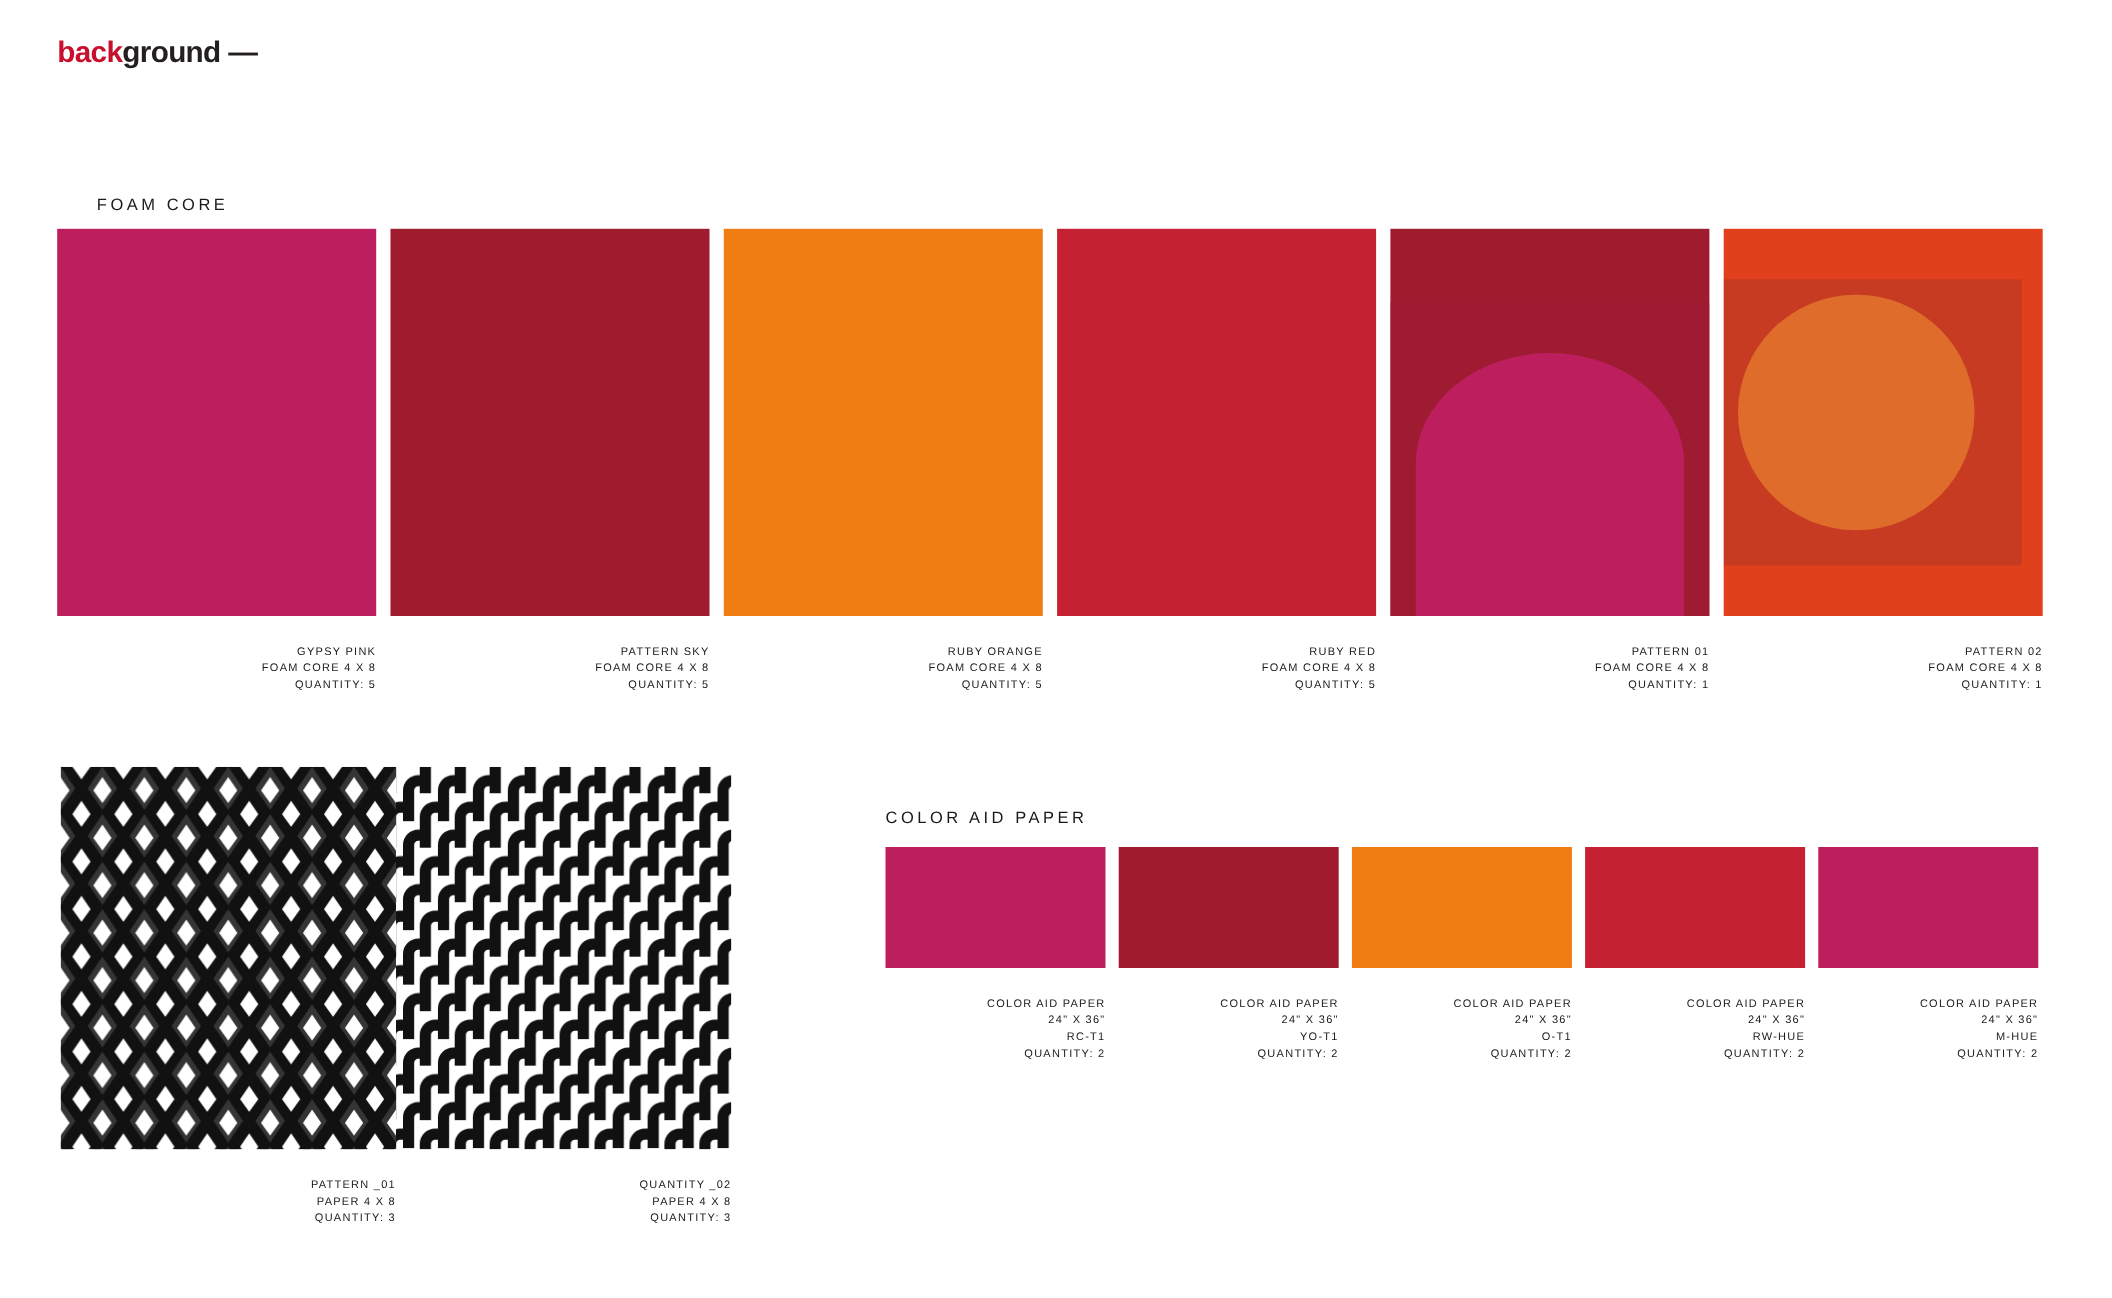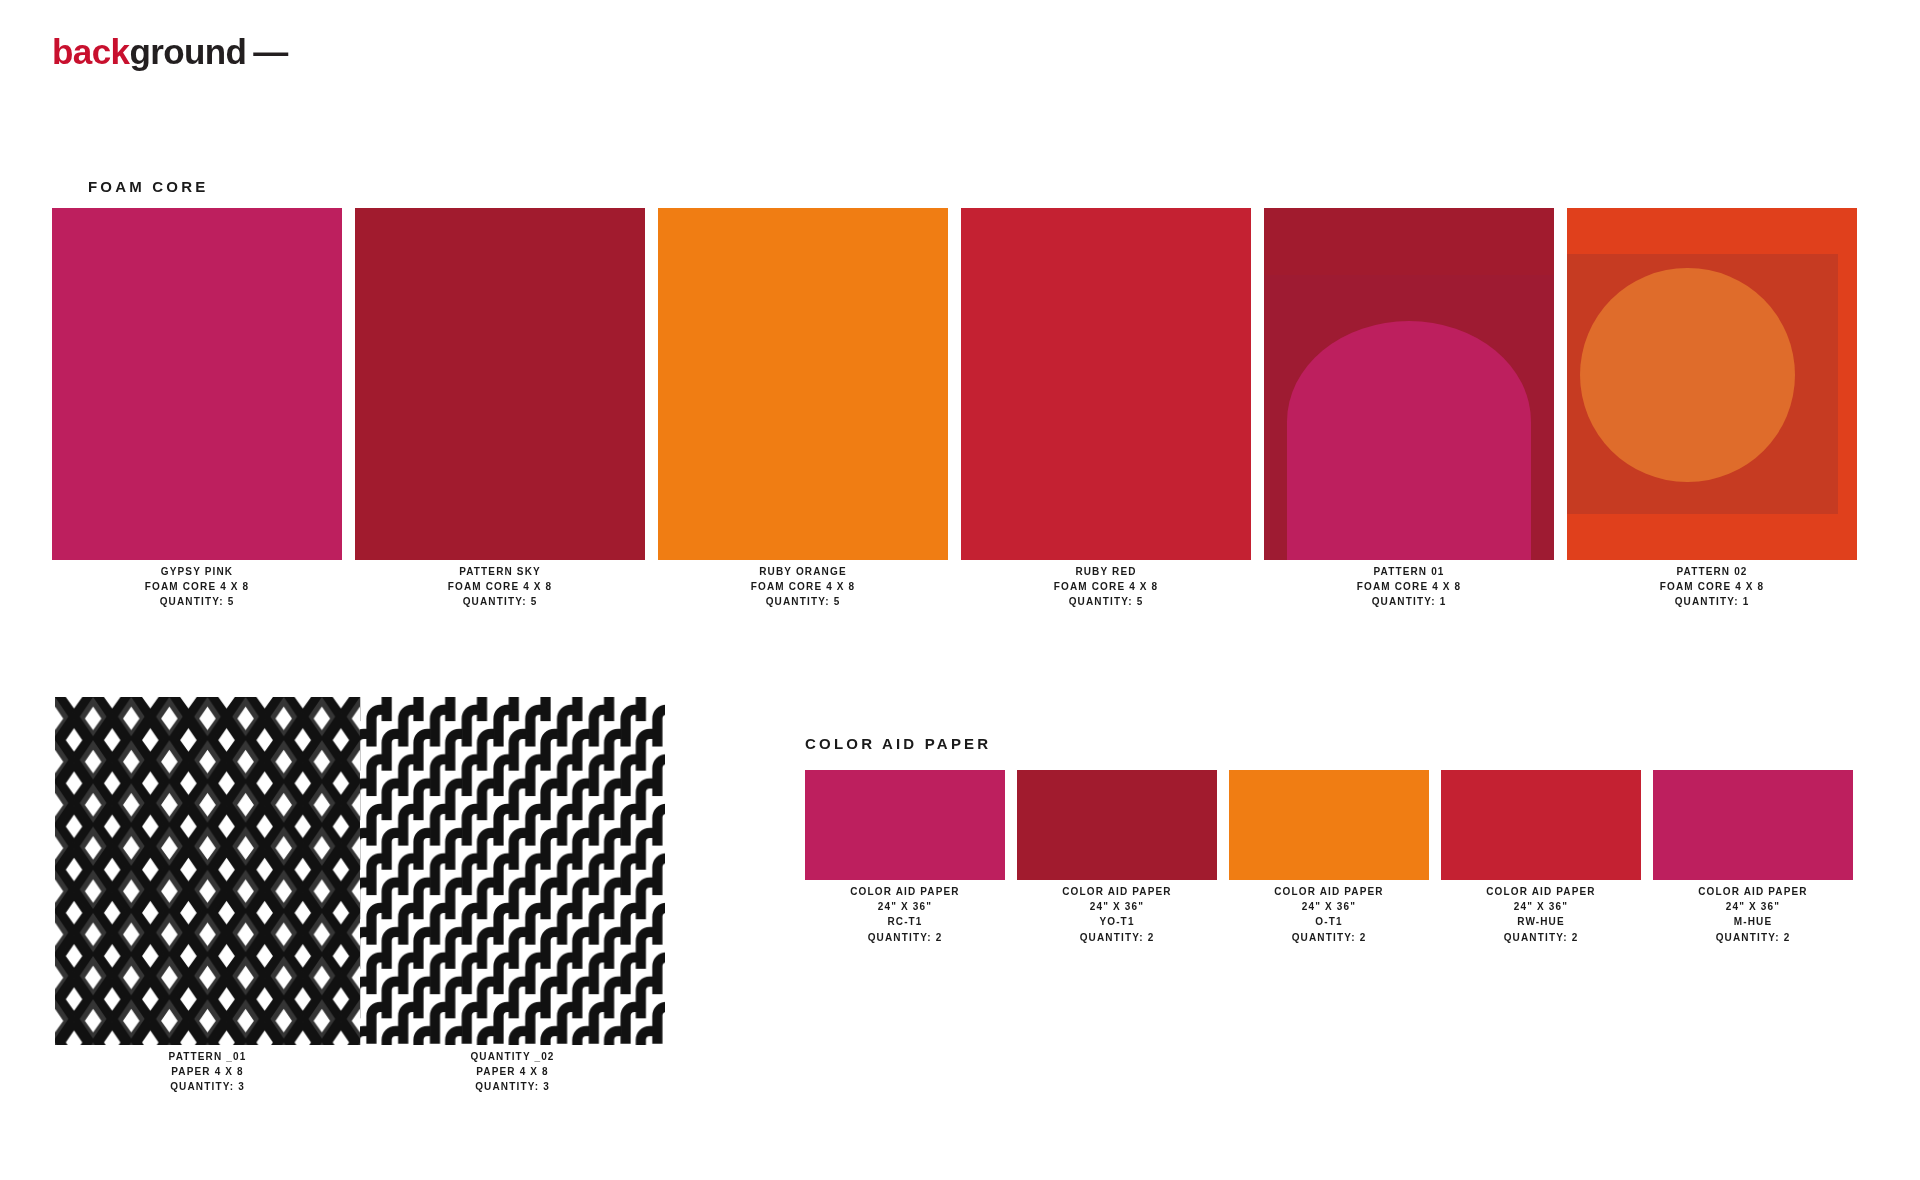--- a/index.html
+++ b/index.html
@@ -16,48 +16,48 @@
     width: 1920px;
     height: 1180px;
     background: #ffffff;
   }
 
   
   .title {
     position: absolute;
     left: 52px;
     top: 34px;
-    font-size: 35px;
+    font-size: 27px;
     font-weight: 700;
     letter-spacing: -0.6px;
     line-height: 1;
     white-space: nowrap;
   }
   .title .t-accent { color: #C8102E; }
   .title .t-dark   { color: #231F20; }
   .title .t-dash   { color: #231F20; margin-left: 7px; }
 
   
   .section-header {
     position: absolute;
     font-size: 15px;
-    font-weight: 700;
+    font-weight: 400;
     letter-spacing: 3.2px;
     color: #1A1A1A;
     white-space: nowrap;
   }
   #hdr-foam-core   { left: 88px;  top: 178px; }
   #hdr-color-aid   { left: 805px; top: 735px; }
 
   
   .caption {
-    margin-top: 4px;
-    text-align: center;
+    margin-top: 25px;
+    text-align: right;
     font-size: 10px;
-    font-weight: 700;
+    font-weight: 400;
     letter-spacing: 1.15px;
     color: #1A1A1A;
     line-height: 1.52;
   }
   .caption div { white-space: nowrap; }
 
   
   #foam-core-row {
     position: absolute;
     left: 52px;

